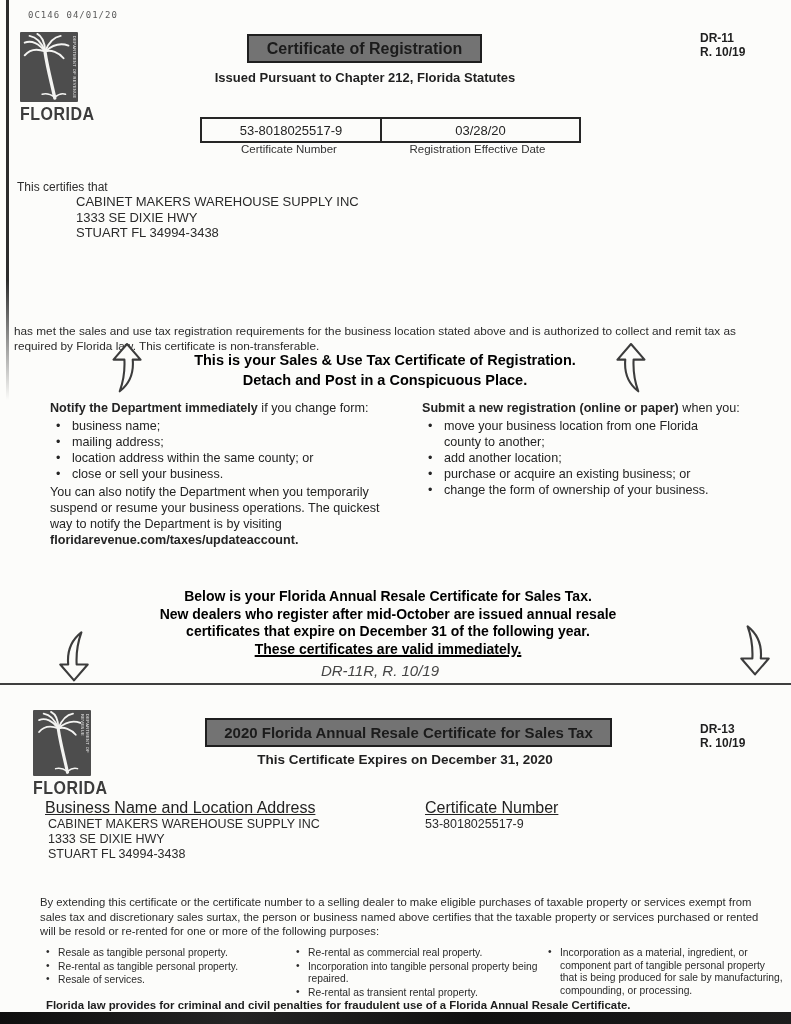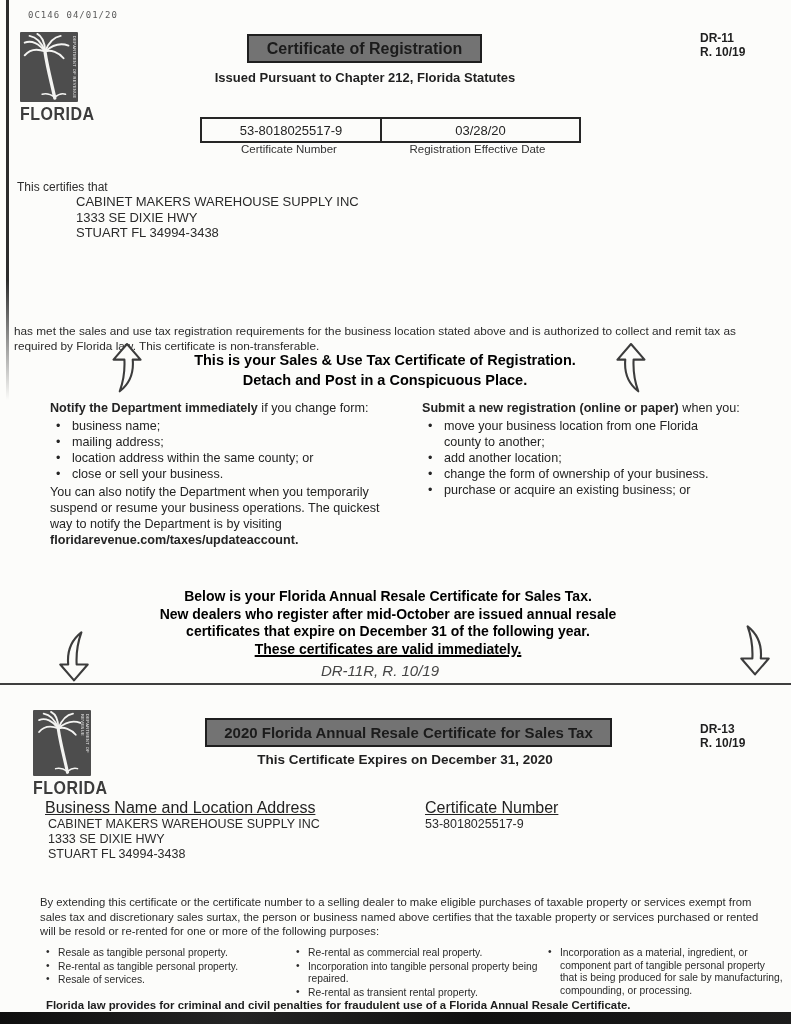--- a/index.html
+++ b/index.html
@@ -148,22 +148,22 @@
     <div class="bi">location address within the same county; or</div>
     <div class="bi">close or sell your business.</div>
     <div class="footer">You can also notify the Department when you temporarily suspend or resume your business operations.  The quickest way to notify the Department is by visiting</div>
     <div style="font-weight:bold;">floridarevenue.com/taxes/updateaccount.</div>
   </div>
 
   <div class="abs col" style="left:422px; top:400px; width:340px;">
     <div class="lead"><b>Submit a new registration (online or paper)</b><span> when you:</span></div>
     <div class="bi" style="width:290px;">move your business location from one Florida county to another;</div>
     <div class="bi">add another location;</div>
+    <div class="bi">purchase or acquire an existing business; or</div>
     <div class="bi">change the form of ownership of your business.</div>
-    <div class="bi">purchase or acquire an existing business; or</div>
   </div>
 
   <div class="abs pink pink-block" style="left:110px; top:588px; width:556px;">
     <div>Below is your Florida Annual Resale Certificate for Sales Tax.</div>
     <div>New dealers who register after mid-October are issued annual resale</div>
     <div>certificates that expire on December 31 of the following year.</div>
     <div class="pink-underline">These certificates are valid immediately.</div>
   </div>
 
   <div class="abs form-ref-italic" style="left:250px; top:662px; width:260px;">DR-11R, R. 10/19</div>

